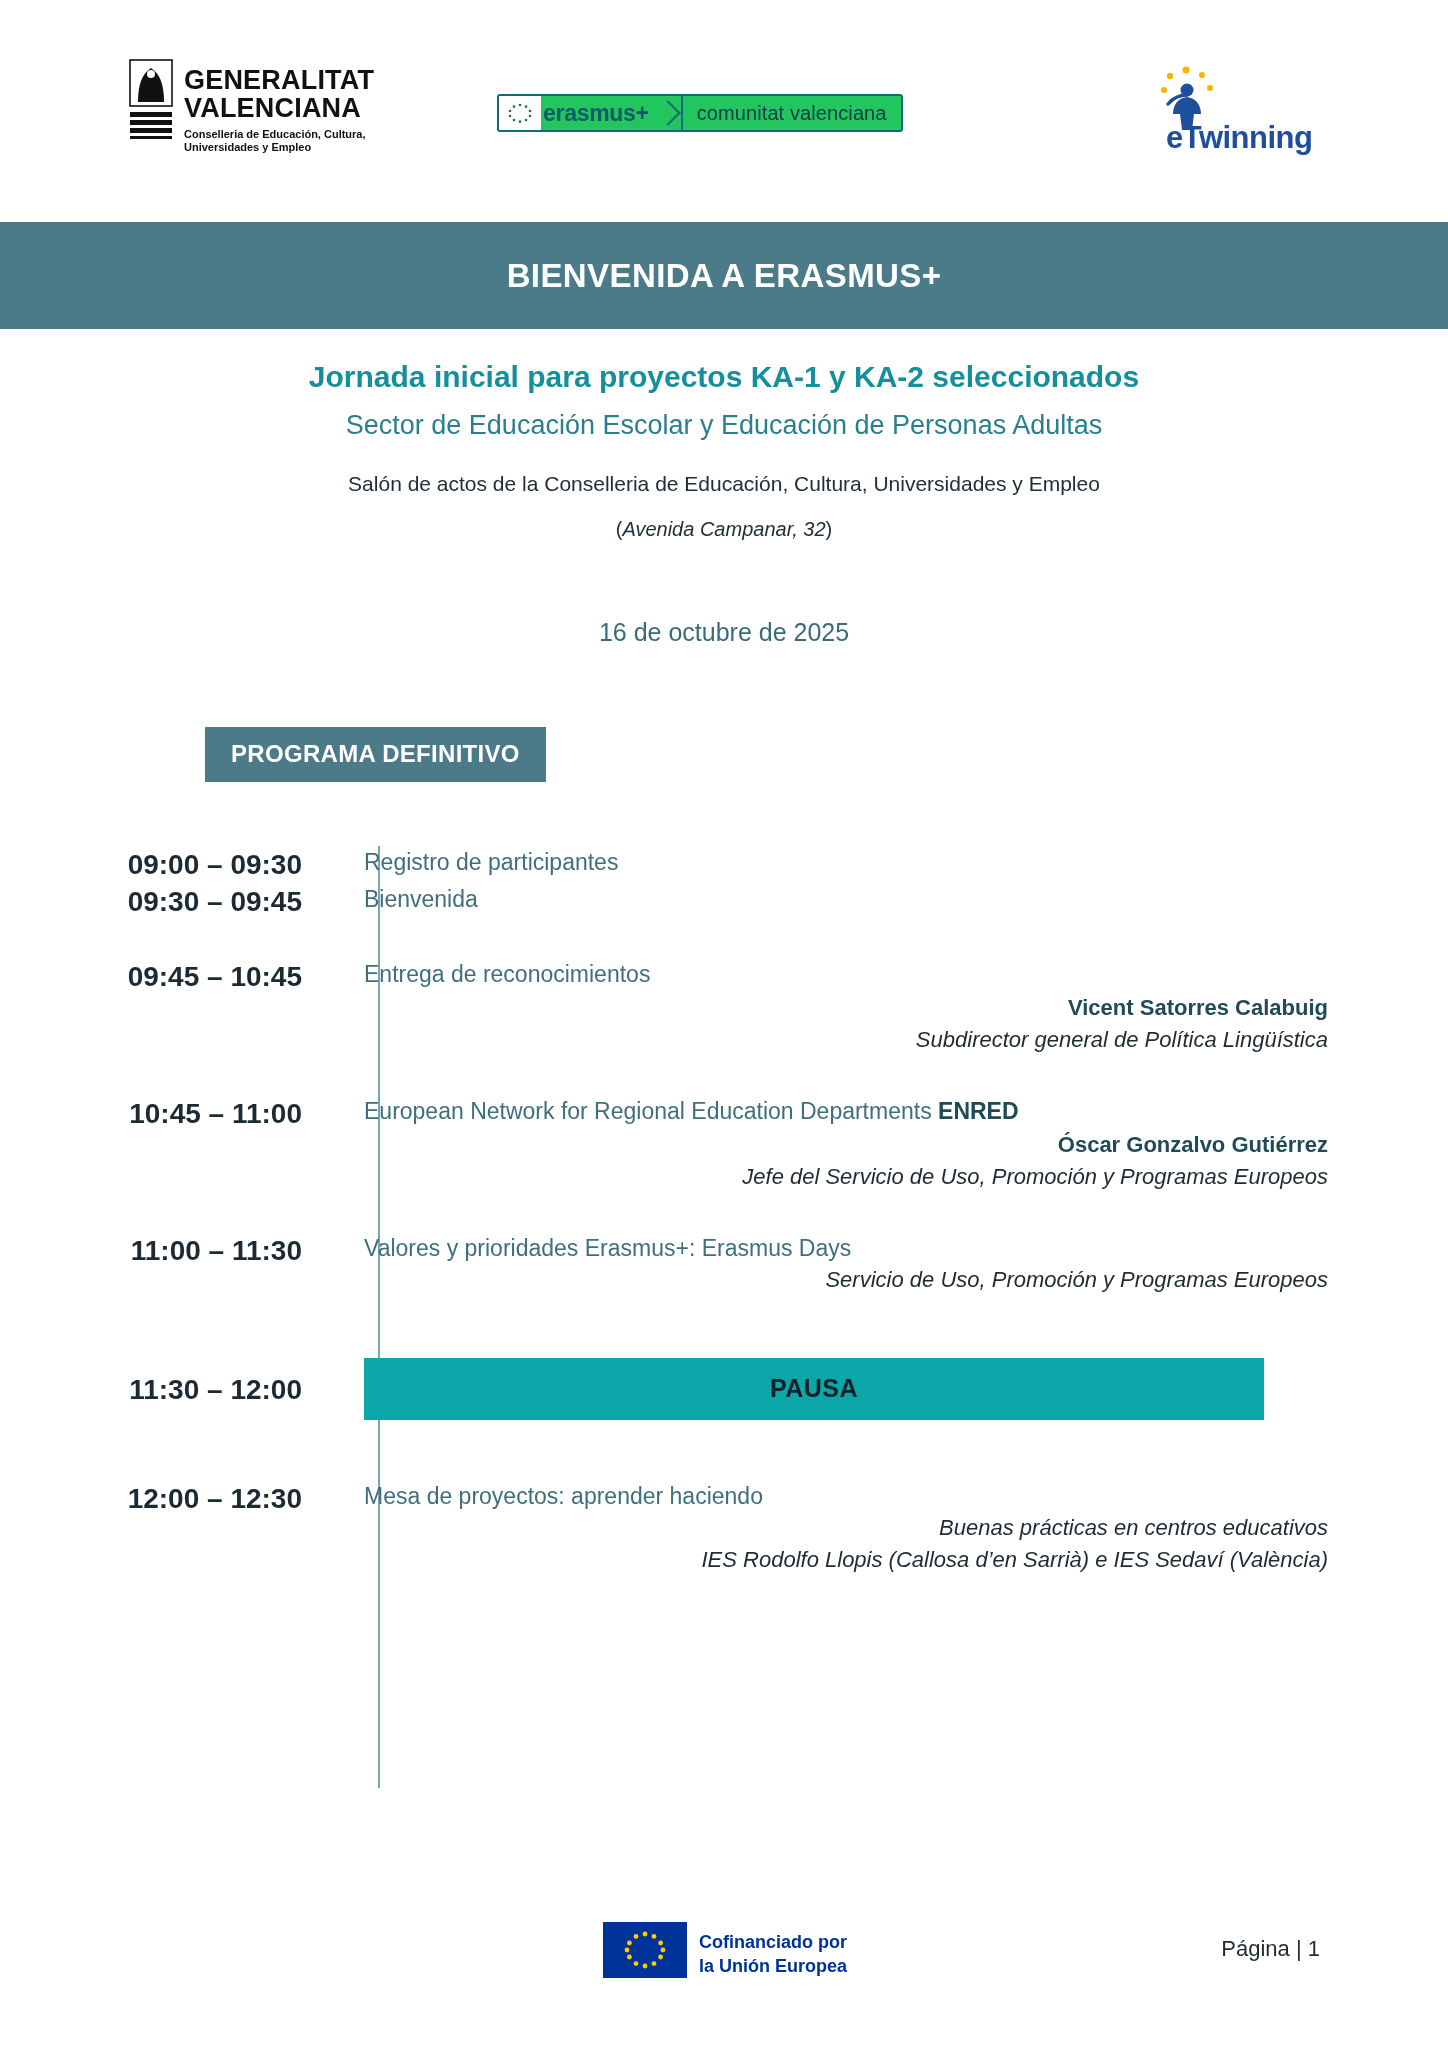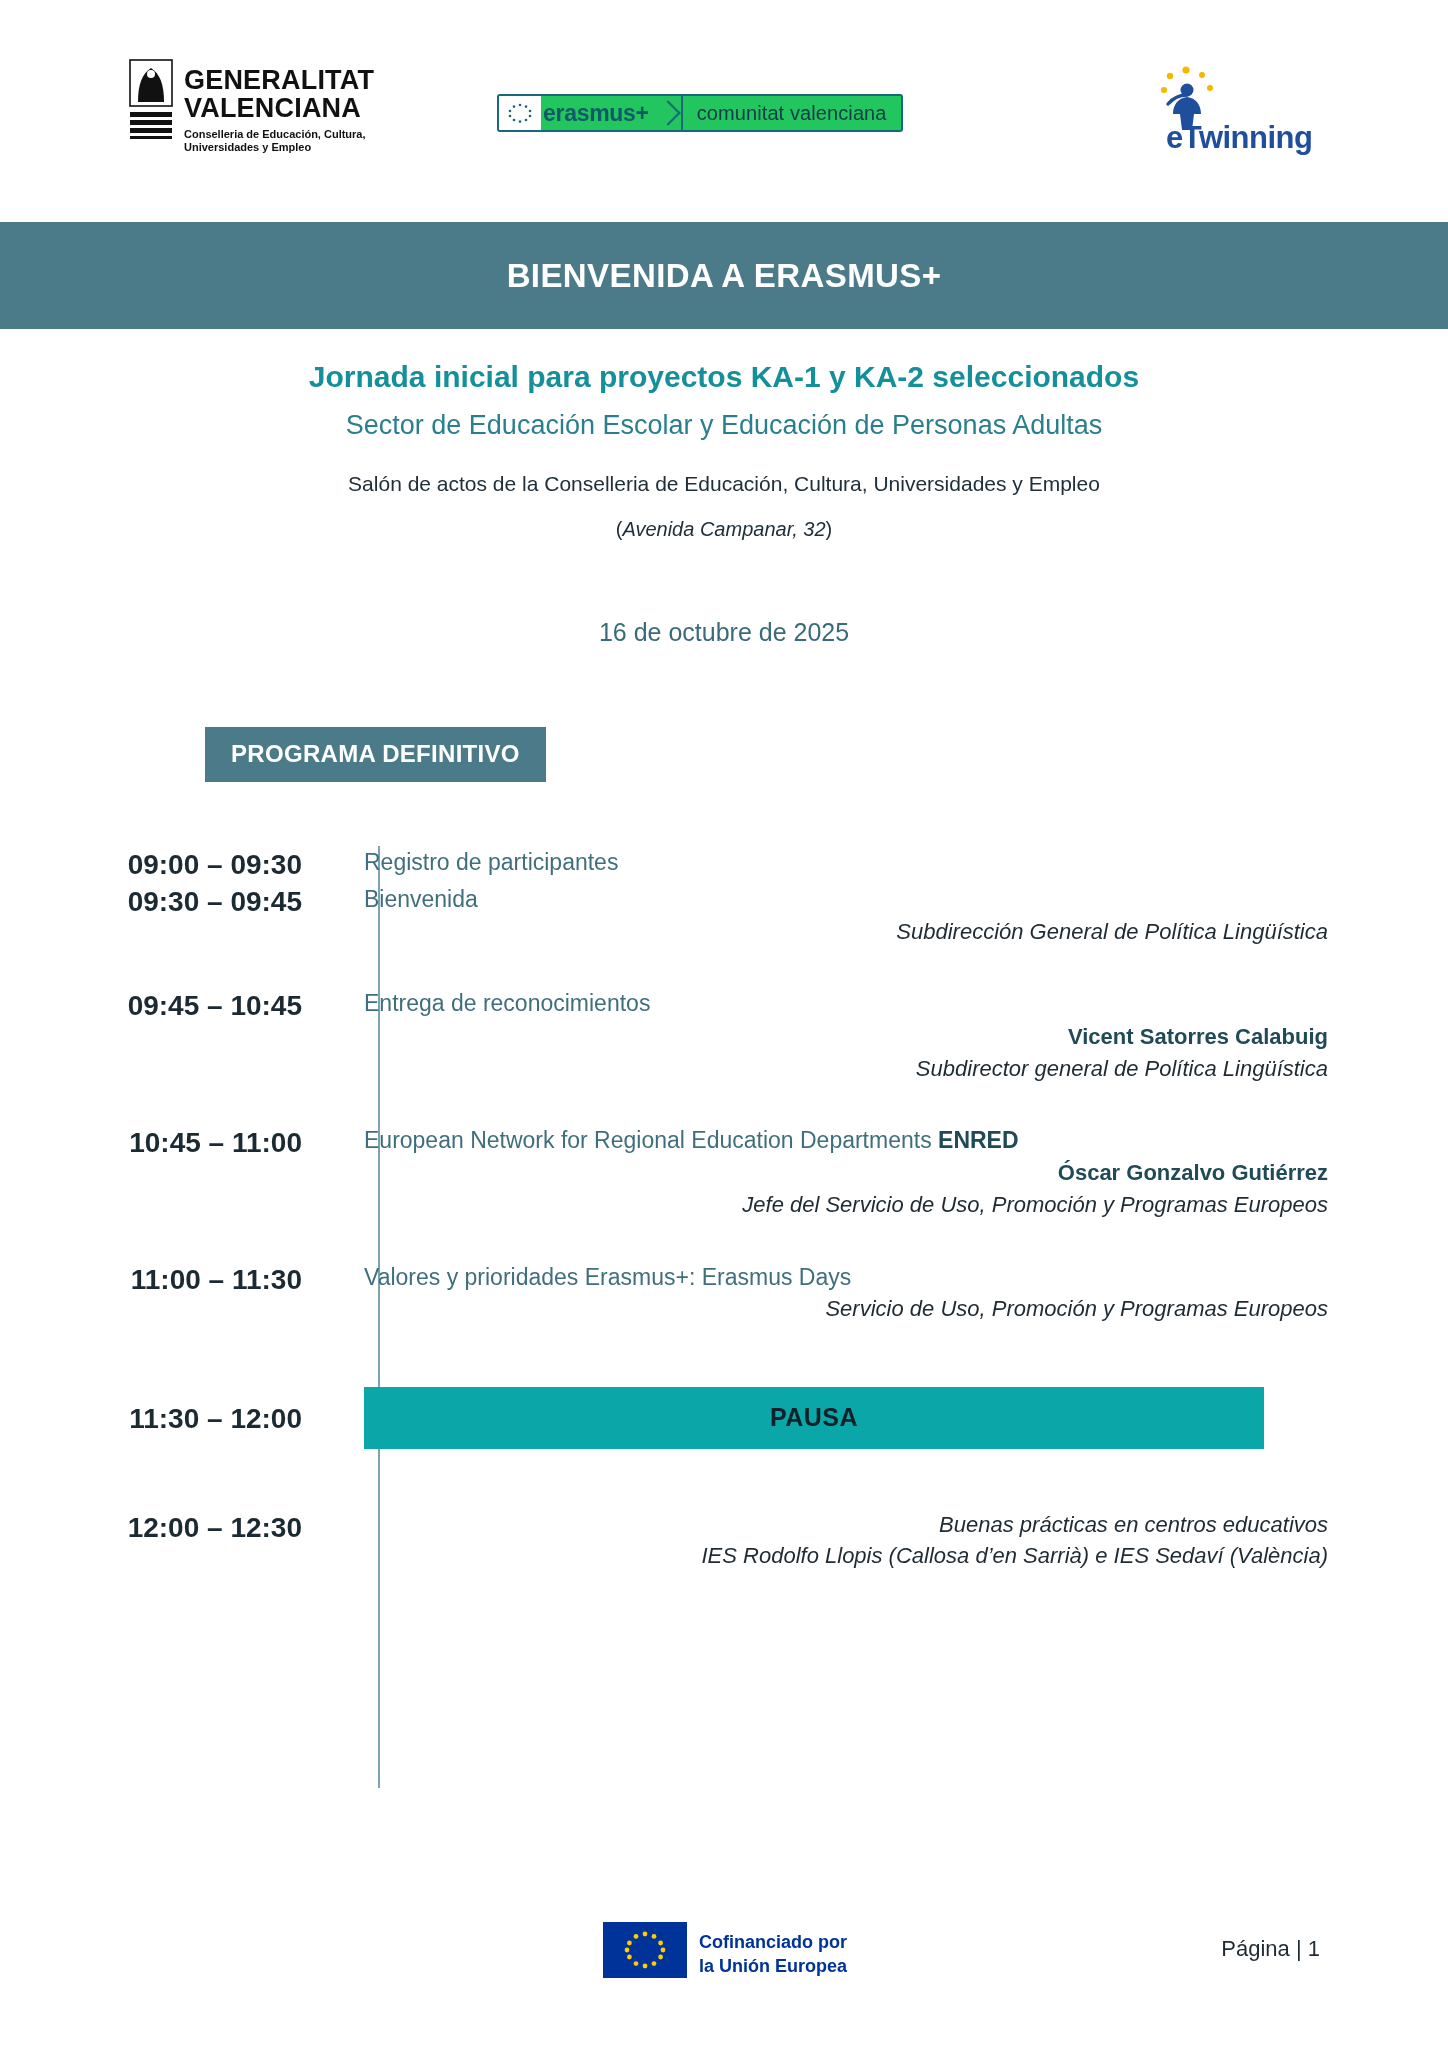--- a/index.html
+++ b/index.html
@@ -403,21 +403,20 @@
     <div class="time">09:00 – 09:30</div>
     <div class="content">
       <div class="c-title">Registro de participantes</div>
     </div>
   </div>
 
   <div class="row">
     <div class="time">09:30 – 09:45</div>
     <div class="content">
       <div class="c-title">Bienvenida</div>
-      <div class="c-line">Subdirección General de Política Lingüística</div>
     </div>
   </div>
 
   <div class="gap-md"></div>
 
   <div class="row">
     <div class="time">09:45 – 10:45</div>
     <div class="content">
       <div class="c-title">Entrega de reconocimientos</div>
       <div class="c-name">Vicent Satorres Calabuig</div>
@@ -453,20 +452,21 @@
     <div class="time">11:30 – 12:00</div>
     <div class="pausa-bar">PAUSA</div>
   </div>
 
   <div class="gap-md"></div>
   <div class="gap-sm"></div>
 
   <div class="row">
     <div class="time">12:00 – 12:30</div>
     <div class="content">
+      <div class="c-title">Mesa de proyectos: aprender haciendo</div>
       <div class="c-line">Buenas prácticas en centros educativos</div>
       <div class="c-line">IES Rodolfo Llopis (Callosa d’en Sarrià) e IES Sedaví (València)</div>
     </div>
   </div>
 </div>
 
 <div class="footer">
   <div class="eu-funded">
     <div class="eu-flag">
       <svg width="84" height="56" viewBox="0 0 84 56" xmlns="http://www.w3.org/2000/svg">

